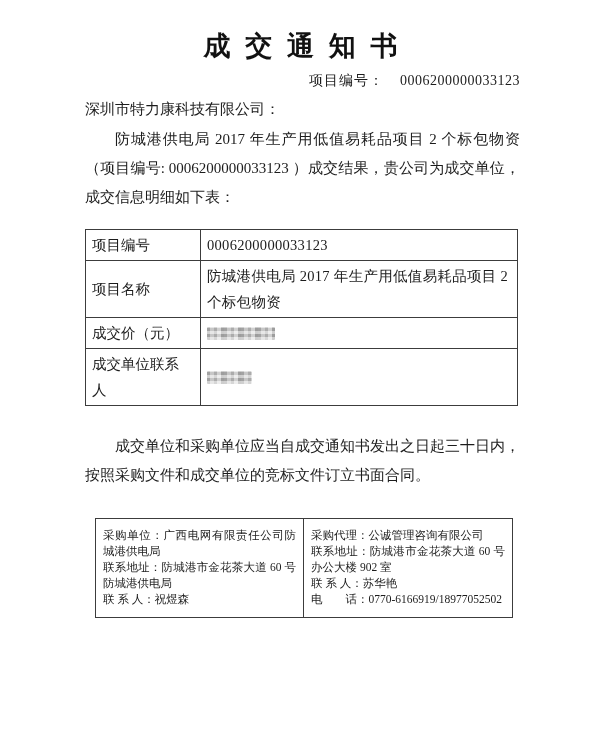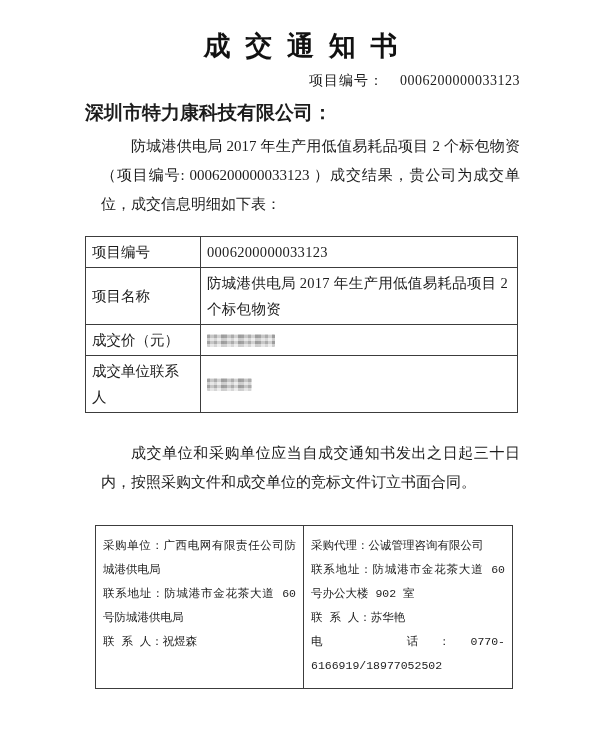--- a/index.html
+++ b/index.html
@@ -23,25 +23,25 @@
   }
   .proj-line{
     margin-top:8px;
     text-align:right;
     font-size:14px;
     letter-spacing:1px;
   }
   .proj-line .proj-value{margin-left:16px;letter-spacing:0.5px;}
   .recipient{
     margin-top:10px;
-    font-size:19px;
-    font-weight:bold;
+    font-size:15px;
+    font-weight:normal;
   }
   .body-p{
-    margin:6px 0 0 16px;
+    margin:6px 0 0 0;
     font-size:15px;
     line-height:29px;
     text-align:justify;
     text-indent:2em;
   }
   table.award{
     margin-top:17px;
     border-collapse:collapse;
     width:433px;
     table-layout:fixed;
@@ -67,23 +67,22 @@
     font-size:11.5px;
   }
   table.contacts td{
     border:1px solid #3c3c3c;
     vertical-align:top;
     padding:8px 7px 10px 7px;
   }
   table.contacts td.cleft{width:193px;}
   table.contacts p{
     margin:0;
-    line-height:24px;
+    line-height:16px;
     text-align:justify;
-    font-family:Liberation Mono, monospace;
   }
   
   .px-blob{
     display:inline-block;
     vertical-align:-2px;
     border-radius:1px;
     opacity:.8;
     filter:blur(.7px);
     background-image:
       repeating-linear-gradient(0deg, rgba(255,255,255,.45) 0 3px, rgba(60,60,60,.12) 3px 6px),

